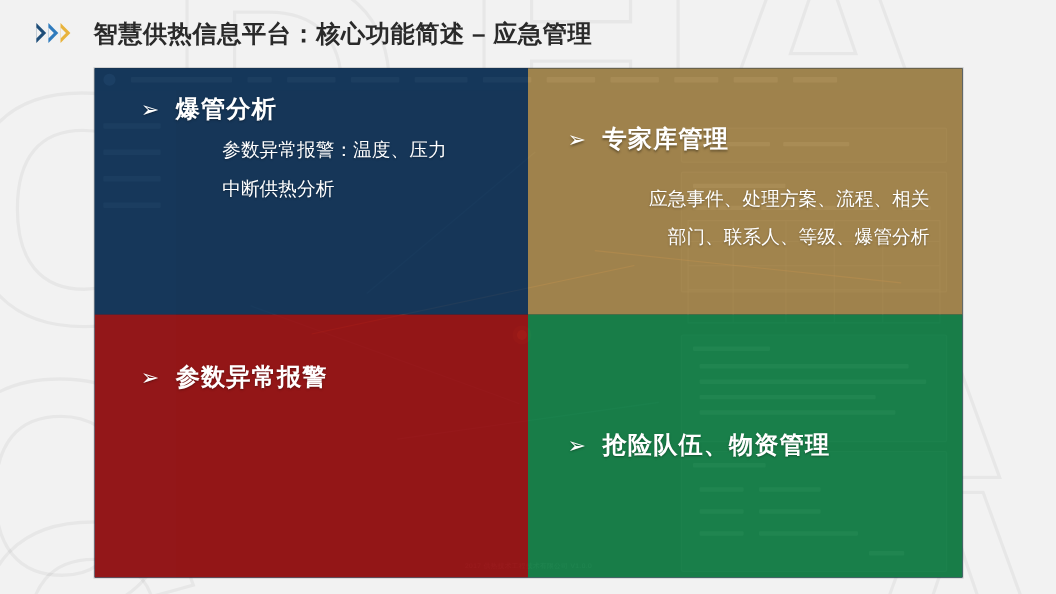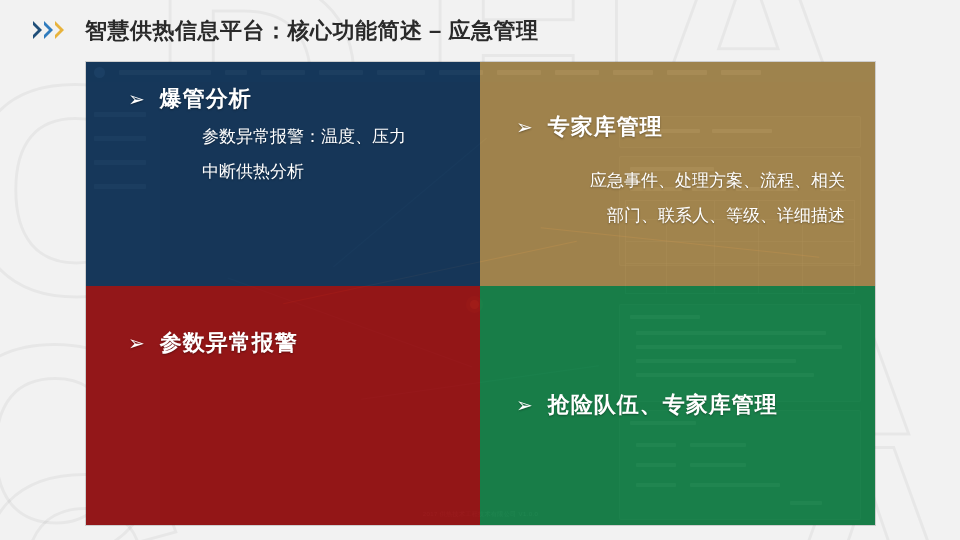--- a/index.html
+++ b/index.html
@@ -339,32 +339,32 @@
       </div>
     </div>
 
     <div class="quad quad-tr">
       <div class="q-head tr-head">
         <span class="q-bullet">➢</span>
         <span>专家库管理</span>
       </div>
       <div class="q-body tr-body">
         <div>应急事件、处理方案、流程、相关</div>
-        <div>部门、联系人、等级、详细描述</div>
+        <div>部门、联系人、等级、爆管分析</div>
       </div>
     </div>
 
     <div class="quad quad-bl">
       <div class="q-head bl-head">
         <span class="q-bullet">➢</span>
         <span>参数异常报警</span>
       </div>
     </div>
 
     <div class="quad quad-br">
       <div class="q-head br-head">
         <span class="q-bullet">➢</span>
-        <span>抢险队伍、专家库管理</span>
+        <span>抢险队伍、物资管理</span>
       </div>
     </div>
 
   </div>
 </div>
 
 </body></html>

